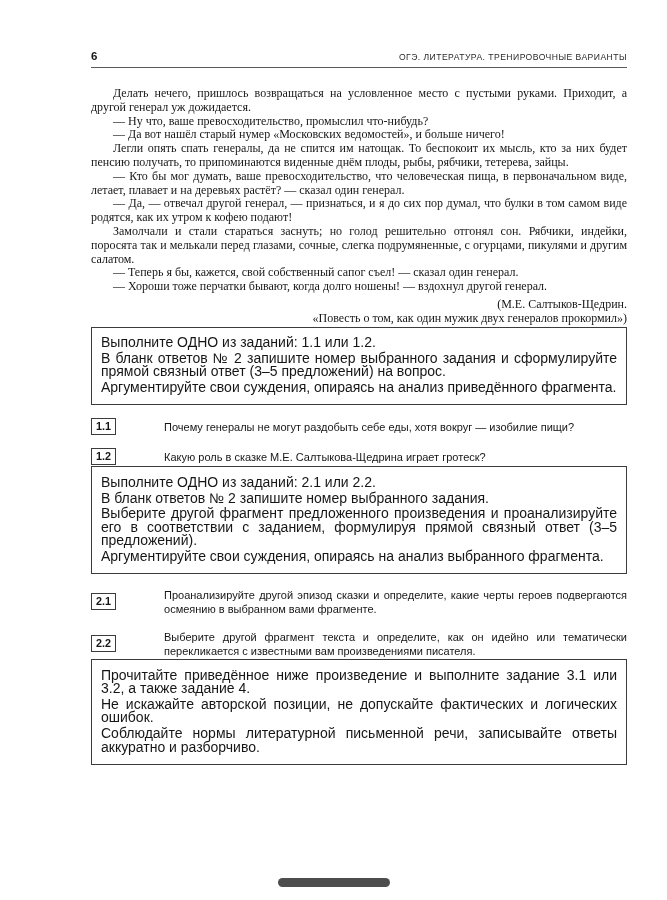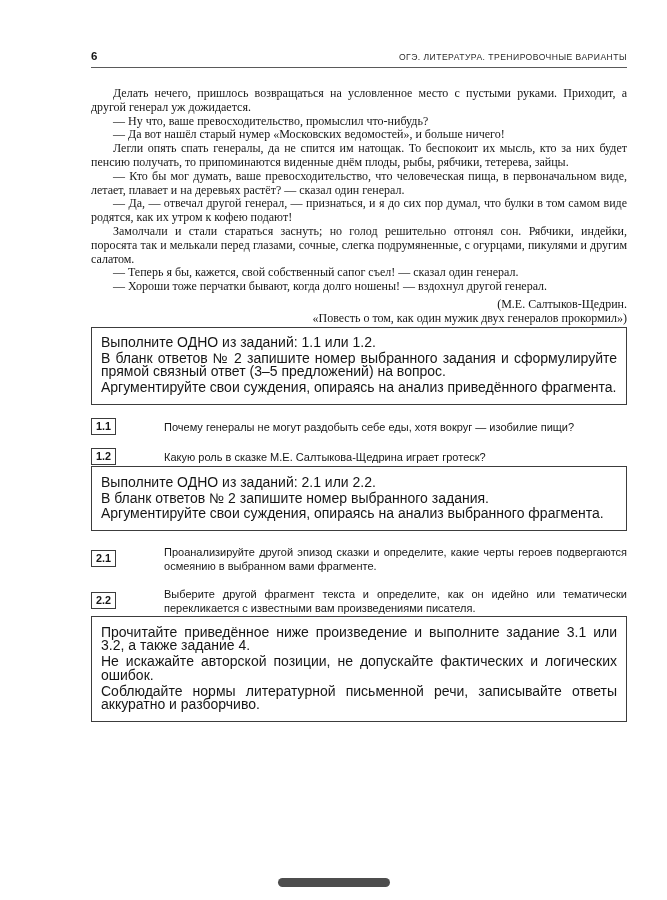--- a/index.html
+++ b/index.html
@@ -99,20 +99,21 @@
   </div>
 
   <div class="task">
     <span class="task-num">1.2</span>
     <div class="task-text">Какую роль в сказке М.Е. Салтыкова-Щедрина играет гротеск?</div>
   </div>
 
   <div class="box">
     <p>Выполните ОДНО из заданий: 2.1 или 2.2.</p>
     <p>В бланк ответов № 2 запишите номер выбранного задания.</p>
+    <p>Выберите другой фрагмент предложенного произведения и проанализируйте его в соответствии с заданием, формулируя прямой связный ответ (3–5 предложений).</p>
     <p>Аргументируйте свои суждения, опираясь на анализ выбранного фрагмента.</p>
   </div>
 
   <div class="task">
     <span class="task-num">2.1</span>
     <div class="task-text">Проанализируйте другой эпизод сказки и определите, какие черты героев подвергаются осмеянию в выбранном вами фрагменте.</div>
   </div>
 
   <div class="task">
     <span class="task-num">2.2</span>

